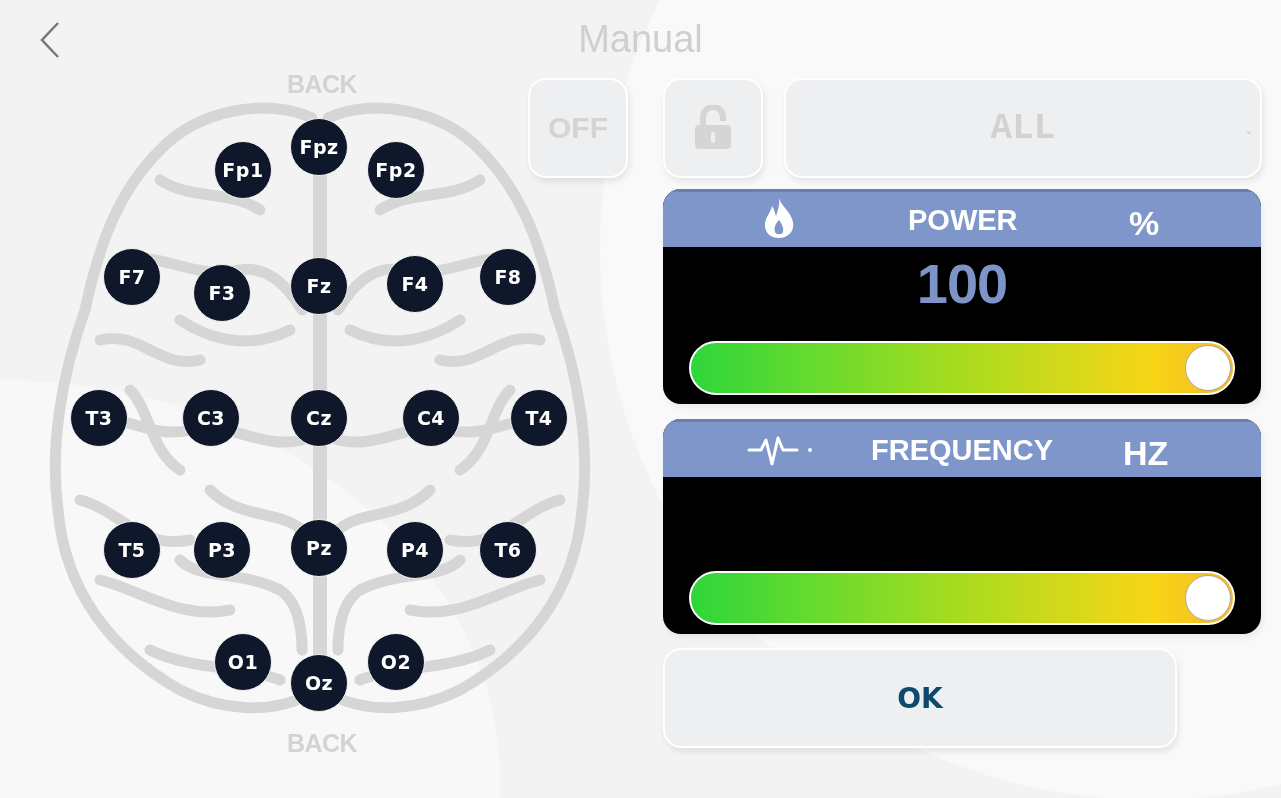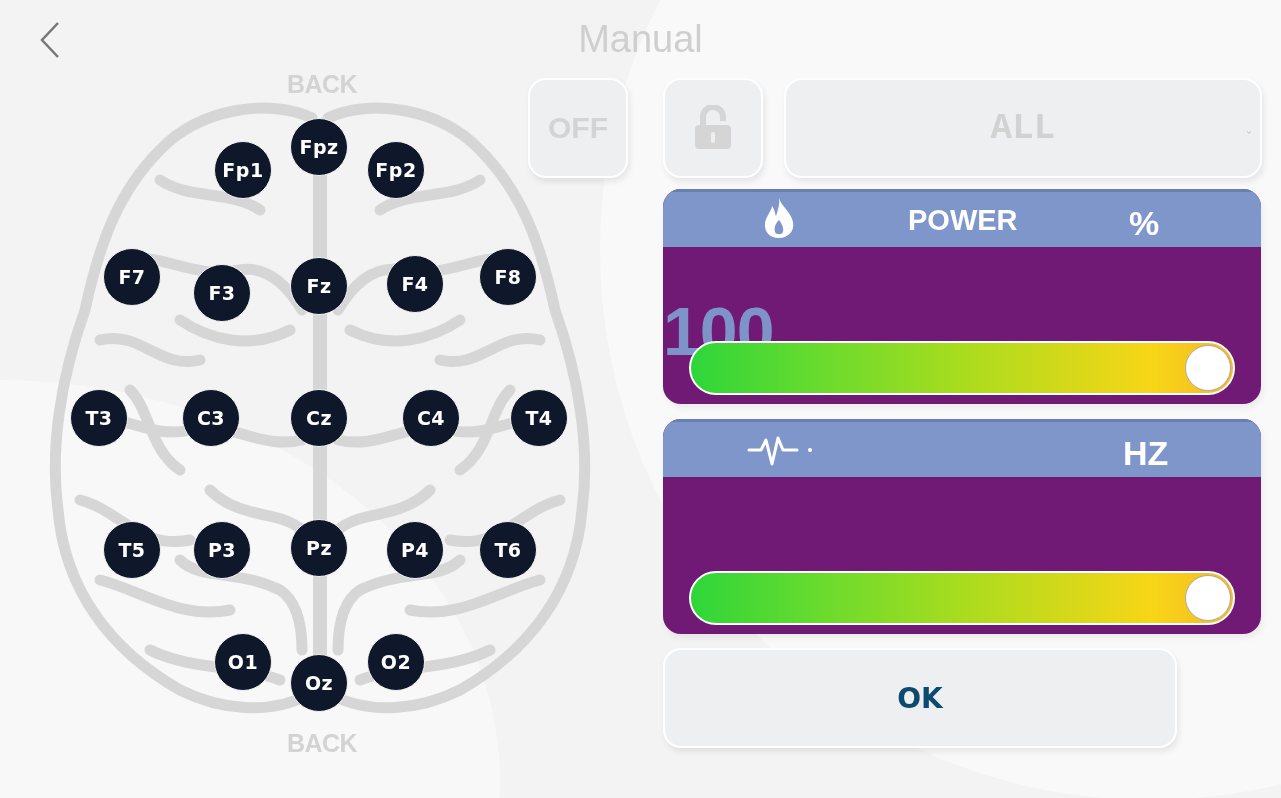--- a/index.html
+++ b/index.html
@@ -44,33 +44,33 @@
     box-shadow: 2px 4px 6px rgba(0,0,0,0.08);
     display: flex; align-items: center; justify-content: center;
     cursor: pointer;
   }
   .off-btn { left: 528px; top: 78px; width: 100px; height: 100px; font-size: 30px; font-weight: bold; color: #d4d4d4; }
   .lock-btn { left: 663px; top: 78px; width: 100px; height: 100px; }
   .all-select { left: 784px; top: 78px; width: 478px; height: 100px; font-size: 36px; font-weight: bold; color: #d2d2d2; font-family: Liberation Mono, monospace; }
   .all-select .chev { position: absolute; right: 8px; top: 44px; font-size: 10px; color: #c8c8c8; }
   .card {
     position: absolute; left: 663px; width: 598px; height: 215px;
-    background: #701a75; border-radius: 18px; overflow: hidden;
+    background: #000000; border-radius: 18px; overflow: hidden;
     box-shadow: 2px 4px 6px rgba(0,0,0,0.06);
   }
   .card-head {
     height: 58px; background: #7f96ca; position: relative;
     border-top: 3px solid #6a7fae;
   }
   .card-head .icon { position: absolute; top: 6px; }
   .card-head .label { position: absolute; top: 12px; color: #fff; font-weight: bold; font-size: 29px; }
   .card-head .unit { position: absolute; top: 12px; color: #fff; font-weight: bold; font-size: 34px; }
   .card-value {
-    position: absolute; left: 0; width: 100%; top: 62px; 
-    font-weight: bold; color: #7e93c8; font-size: 68px; letter-spacing: -1px; margin-top: 41px;
+    position: absolute; left: 0; width: 100%; top: 62px; text-align: center;
+    font-weight: bold; color: #7e93c8; font-size: 56px; letter-spacing: -1px;
   }
   .slider-track {
     position: absolute; left: 26px; top: 152px; width: 546px; height: 54px;
     border-radius: 27px; border: 2px solid #ffffff;
     background: linear-gradient(90deg, #2ed63a 0%, #6cdb2d 25%, #a9dc1e 50%, #d6d81a 70%, #f7d616 85%, #f5b82a 100%);
     cursor: pointer;
   }
   .slider-knob {
     position: absolute; right: 2px; top: 2px; width: 46px; height: 46px; border-radius: 50%;
     background: #ffffff; border: 1px solid #a8a8a8; cursor: grab;
@@ -180,20 +180,21 @@
     <div class="slider-knob"></div>
   </div>
 </div>
 
 <div class="card" style="top:419px;">
   <div class="card-head">
     <svg class="icon" style="left:84px; top:10px;" width="68" height="36" viewBox="0 0 68 36">
       <polyline points="2,18 14,18 19,8 25,32 31,6 36,18 50,18" fill="none" stroke="#fff" stroke-width="3" stroke-linejoin="round" stroke-linecap="round"></polyline>
       <circle cx="63" cy="18" r="2" fill="#fff"></circle>
     </svg>
+    <span class="label" style="left:208px;">FREQUENCY</span>
     <span class="unit" style="left:460px;">HZ</span>
   </div>
   <div class="slider-track">
     <div class="slider-knob"></div>
   </div>
 </div>
 
 <div class="soft-btn ok-btn">
   <span>OK</span>
 </div>

